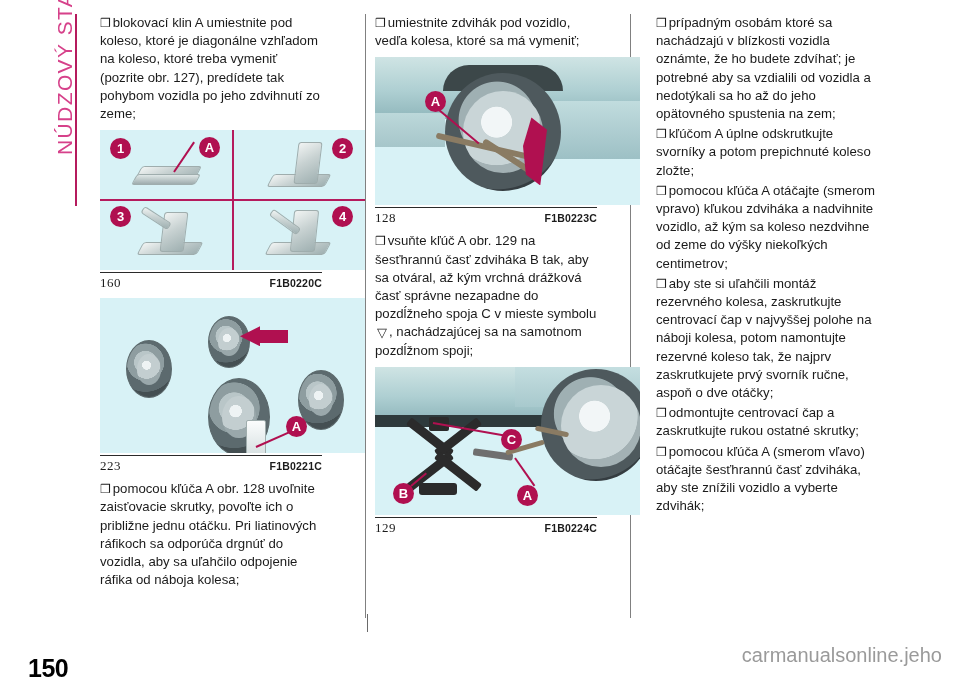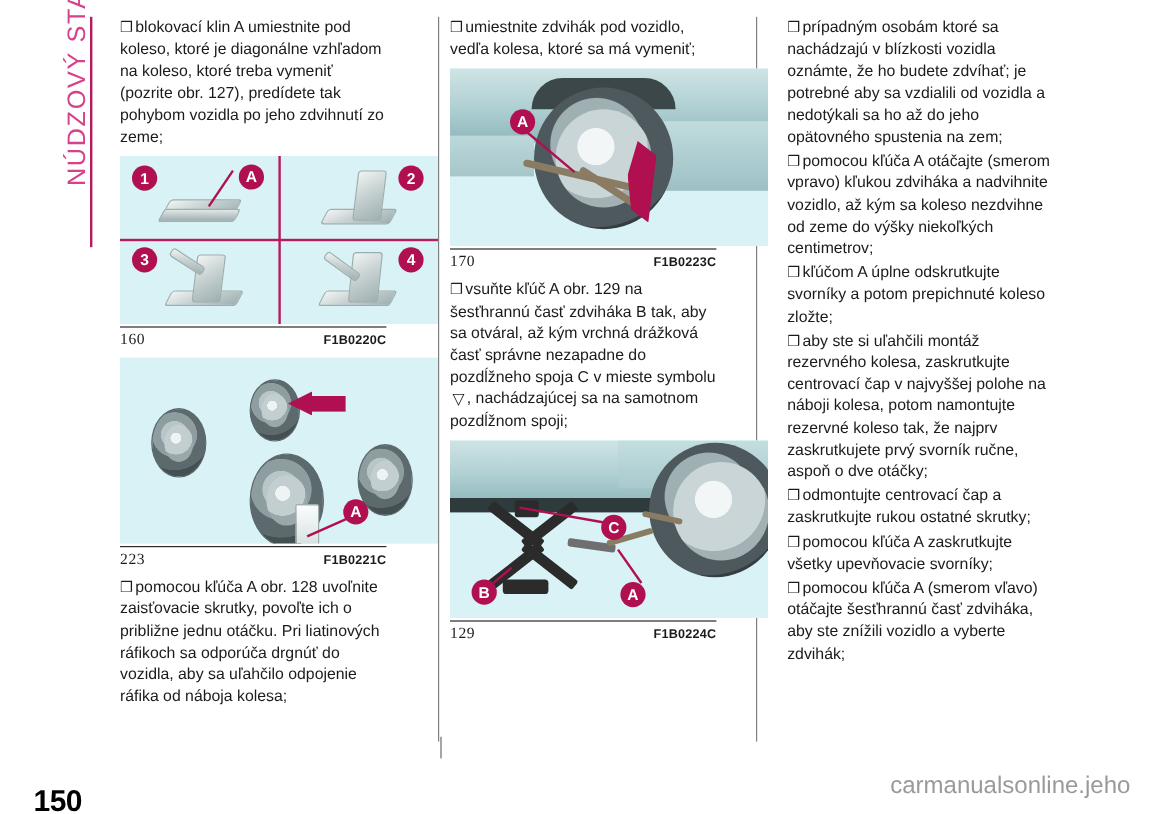--- a/index.html
+++ b/index.html
@@ -348,21 +348,21 @@
 
           <div class="wrench" style="left:60px;top:86px;width:94px;height:6px;transform:rotate(13deg);"></div>
           <div class="wrench" style="left:104px;top:96px;width:56px;height:6px;transform:rotate(33deg);"></div>
 
           <div class="arrow-block" style="left:148px;top:60px;width:24px;height:68px;clip-path:polygon(35% 0%,100% 18%,72% 100%,12% 84%,0% 42%);"></div>
 
           <div class="badge" style="left:50px;top:34px;">A</div>
           <div class="leader" style="left:64px;top:52px;width:52px;transform:rotate(40deg);"></div>
         </div>
         <div class="fig-caption">
-          <span class="fig-number">170</span>
+          <span class="fig-number">128</span>
           <span class="fig-code">F1B0223C</span>
         </div>
       </div>
 
       <p class="para"><span class="bullet">❒</span><span>vsuňte kľúč A obr. 129 na šesťhrannú časť zdviháka B tak, aby sa otváral, až kým vrchná drážková časť správne nezapadne do pozdĺžneho spoja C v mieste symbolu</span><span class="tri">▽</span><span>, nachádzajúcej sa na samotnom pozdĺžnom spoji;</span></p>
 
       <div class="figure fig129">
         <div class="figure-img">
           <div class="car-body" style="left:0px;top:0px;width:200px;height:54px;"></div>
           <div class="sill" style="left:0px;top:48px;width:178px;height:12px;"></div>
@@ -393,25 +393,24 @@
         </div>
         <div class="fig-caption">
           <span class="fig-number">129</span>
           <span class="fig-code">F1B0224C</span>
         </div>
       </div>
     </div>
 
     <div class="col col-3">
       <p class="para"><span class="bullet">❒</span><span>prípadným osobám ktoré sa nachádzajú v blízkosti vozidla oznámte, že ho budete zdvíhať; je potrebné aby sa vzdialili od vozidla a nedotýkali sa ho až do jeho opätovného spustenia na zem;</span></p>
+      <p class="para"><span class="bullet">❒</span><span>kľúčom A úplne odskrutkujte svorníky a potom prepichnuté koleso zložte;</span></p>
       <p class="para"><span class="bullet">❒</span><span>pomocou kľúča A otáčajte (smerom vpravo) kľukou zdviháka a nadvihnite vozidlo, až kým sa koleso nezdvihne od zeme do výšky niekoľkých centimetrov;</span></p>
-      <p class="para"><span class="bullet">❒</span><span>kľúčom A úplne odskrutkujte svorníky a potom prepichnuté koleso zložte;</span></p>
       <p class="para"><span class="bullet">❒</span><span>aby ste si uľahčili montáž rezervného kolesa, zaskrutkujte centrovací čap v najvyššej polohe na náboji kolesa, potom namontujte rezervné koleso tak, že najprv zaskrutkujete prvý svorník ručne, aspoň o dve otáčky;</span></p>
       <p class="para"><span class="bullet">❒</span><span>odmontujte centrovací čap a zaskrutkujte rukou ostatné skrutky;</span></p>
-      <p class="para"><span class="bullet">❒</span><span>pomocou kľúča A zaskrutkujte všetky upevňovacie svorníky;</span></p>
       <p class="para"><span class="bullet">❒</span><span>pomocou kľúča A (smerom vľavo) otáčajte šesťhrannú časť zdviháka, aby ste znížili vozidlo a vyberte zdvihák;</span></p>
     </div>
 
   </div>
 
   <div class="footer-tick"></div>
   <div class="page-number">150</div>
   <div class="watermark">carmanualsonline.jeho</div>
 
 </div>

